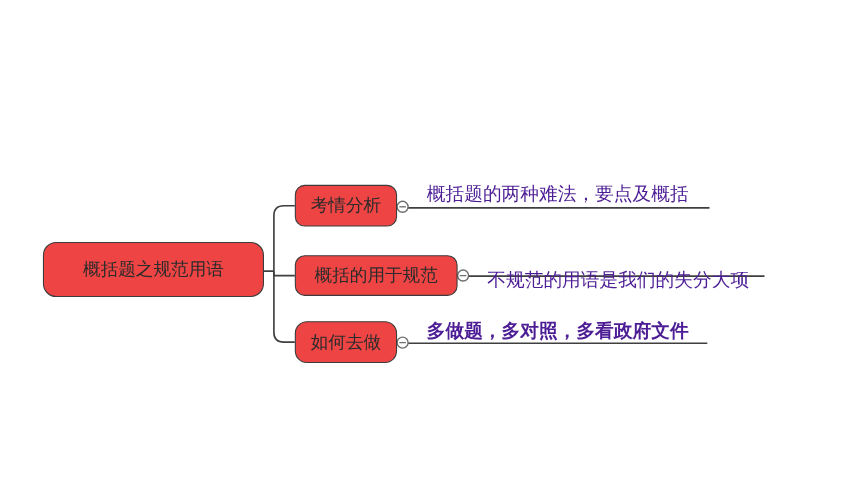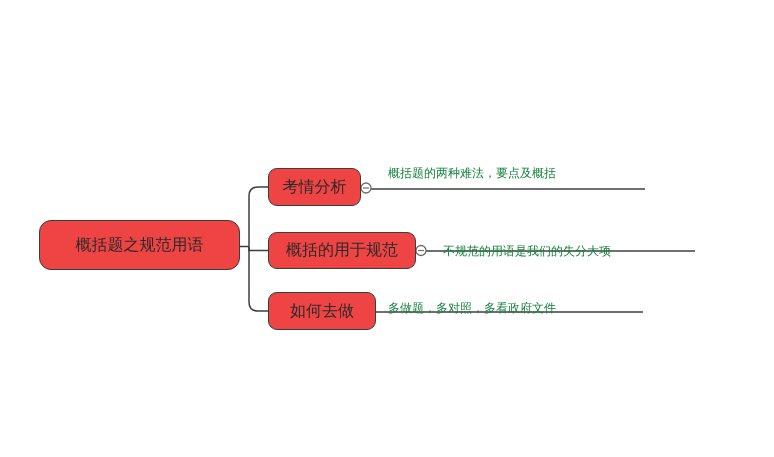--- a/index.html
+++ b/index.html
@@ -36,30 +36,30 @@
     width: 201px; height: 50px;
     border-radius: 12px;
     font-size: 16px;
   }
   .child-node {
     border-radius: 9px;
     font-size: 16px;
   }
   #child-0 { left: 268px; top: 168px; width: 93px;  height: 38px; }
   #child-1 { left: 268px; top: 232px; width: 148px; height: 37px; }
-  #child-2 { left: 268px; top: 292px; width: 108px;  height: 38px; }
+  #child-2 { left: 268px; top: 292px; width: 93px;  height: 38px; border-radius: 11px; }
   .leaf-note {
     position: absolute;
-    font-size: 12px;
-    color: #15803d;
+    font-size: 17px;
+    color: #4c1d95;
     white-space: nowrap;
   }
   #note-0 { left: 388px; top: 165px; }
   #note-1 { left: 443px; top: 227px; margin-top: 16px; }
-  #note-2 { left: 388px; top: 300px; }
+  #note-2 { left: 388px; top: 289px; font-weight: bold; }
 </style>
 </head>
 <body>
 
 <div id="canvas">
 
   <svg id="connector-layer" viewBox="0 0 774 457" xmlns="http://www.w3.org/2000/svg">
 
     <path d="M 240 246.5 H 249" fill="none" stroke="#3f3f3f" stroke-width="1.5"></path>
 

